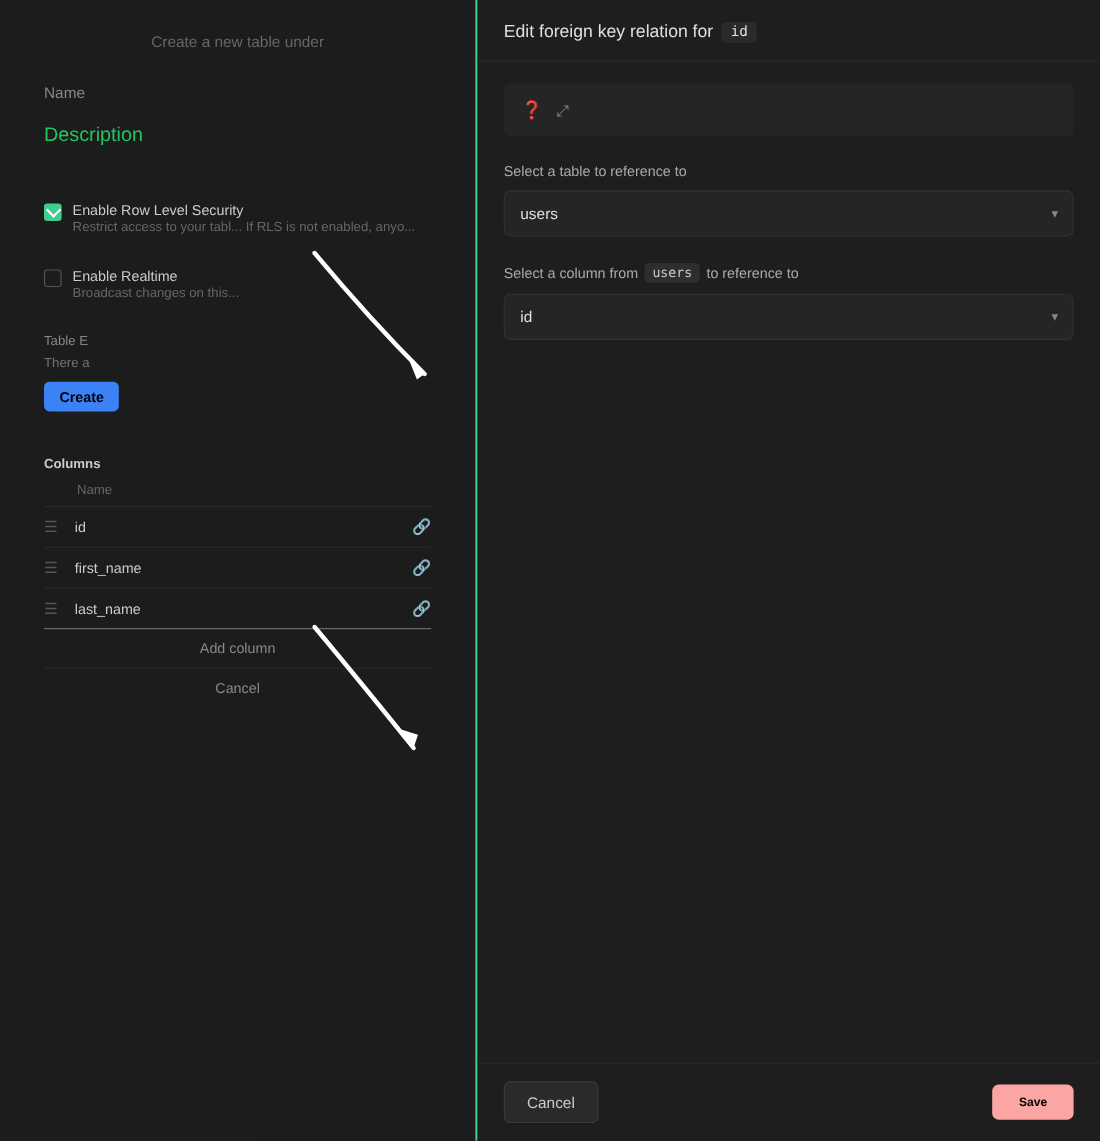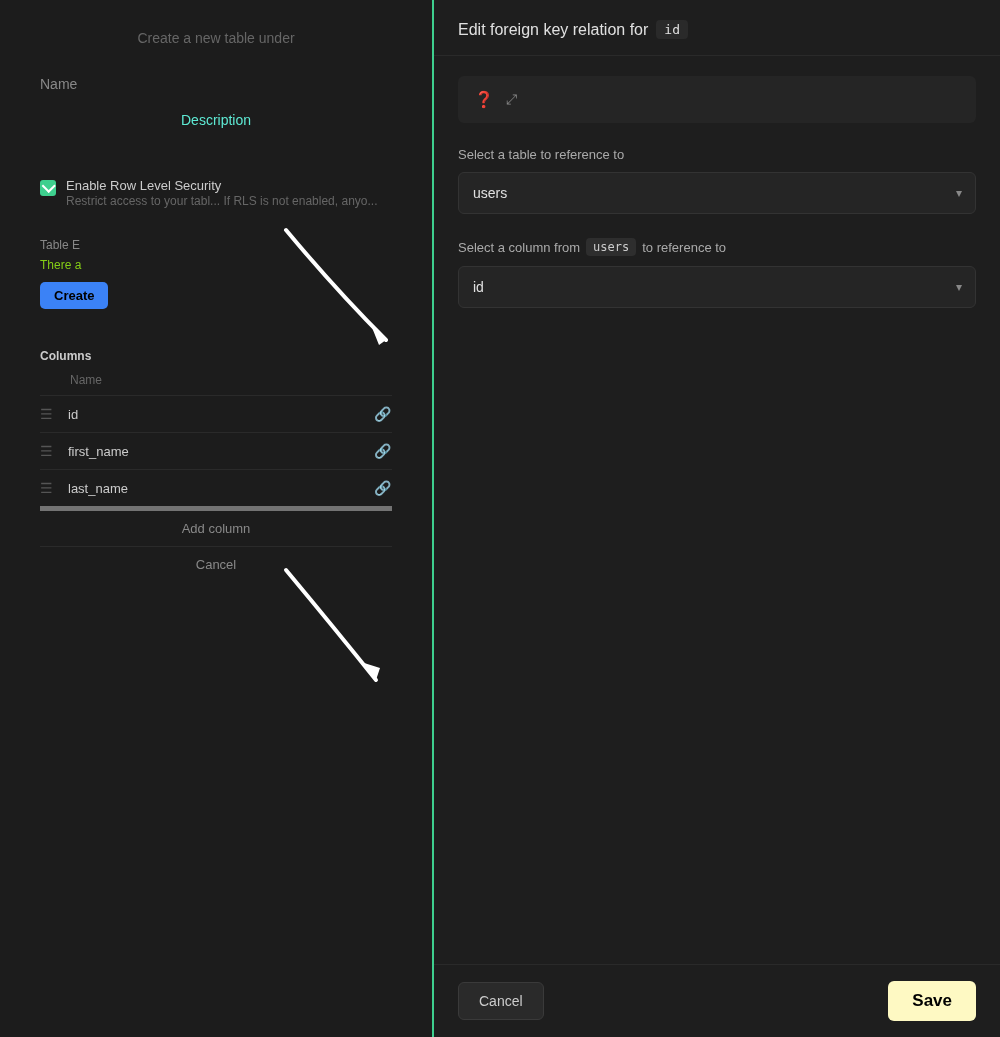--- a/index.html
+++ b/index.html
@@ -31,25 +31,24 @@
     }
 
     .form-label {
       color: #888;
       font-size: 14px;
       margin-bottom: 20px;
       display: block;
     }
 
     .form-label-desc {
-      color: #5eead4;
-      font-size: 14px;
+      color: #22c55e;
+      font-size: 18px;
       margin-bottom: 50px;
       display: block;
-      text-align: center;
     }
 
     .checkbox-section {
       display: flex;
       align-items: flex-start;
       gap: 10px;
       margin-bottom: 30px;
     }
 
     .checkbox-checked {
@@ -85,21 +84,21 @@
       margin-top: 1px;
     }
 
     .table-e-label {
       color: #888;
       font-size: 12px;
       margin-bottom: 6px;
     }
 
     .there-a-label {
-      color: #84cc16;
+      color: #737373;
       font-size: 12px;
       margin-bottom: 10px;
     }
 
     .create-btn {
       background: #3b82f6;
       color: #000;
       border: none;
       padding: 6px 14px;
       border-radius: 5px;
@@ -154,21 +153,21 @@
 
     .add-column-btn {
       color: #888;
       font-size: 13px;
       background: none;
       border: none;
       cursor: pointer;
       padding: 10px 0;
       width: 100%;
       text-align: center;
-      border-top: 5px solid #737373;
+      border-top: 1px solid #737373;
     }
 
     .cancel-btn-left {
       color: #888;
       font-size: 13px;
       background: none;
       border: none;
       cursor: pointer;
       padding: 10px 0;
       width: 100%;
@@ -317,26 +316,26 @@
       background: #2a2a2a;
       color: #ccc;
       border: 1px solid #3a3a3a;
       padding: 10px 20px;
       border-radius: 6px;
       font-size: 14px;
       cursor: pointer;
     }
 
     .footer-save-btn {
-      background: #fef9c3;
+      background: #fca5a5;
       color: #000;
       border: none;
       padding: 10px 24px;
       border-radius: 6px;
-      font-size: 17px;
+      font-size: 11px;
       font-weight: 600;
       cursor: pointer;
     }
 
     .checkmark {
       width: 10px;
       height: 10px;
       border: 2px solid white;
       border-top: none;
       border-left: none;
@@ -355,20 +354,27 @@
   <div class="checkbox-section">
     <div class="checkbox-checked">
       <div class="checkmark"></div>
     </div>
     <div class="checkbox-text">
       <h4>Enable Row Level Security</h4>
       <p>Restrict access to your tabl... If RLS is not enabled, anyo...</p>
     </div>
   </div>
 
+  <div class="checkbox-section">
+    <div class="checkbox-unchecked"></div>
+    <div class="checkbox-text">
+      <h4>Enable Realtime</h4>
+      <p>Broadcast changes on this...</p>
+    </div>
+  </div>
 
   <div class="table-e-label">Table E</div>
   <div class="there-a-label">There a</div>
   <button class="create-btn">Create</button>
 
   <div class="columns-section">
     <h3 class="columns-title">Columns</h3>
     <div class="col-header">Name</div>
 
     <div class="col-row">

